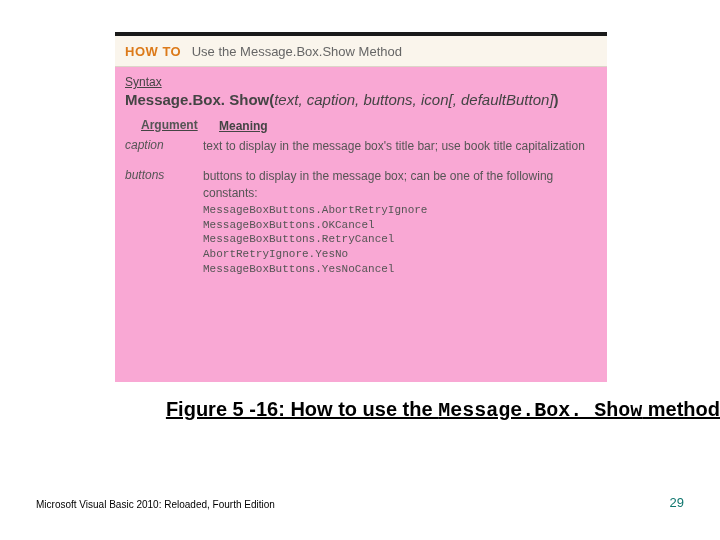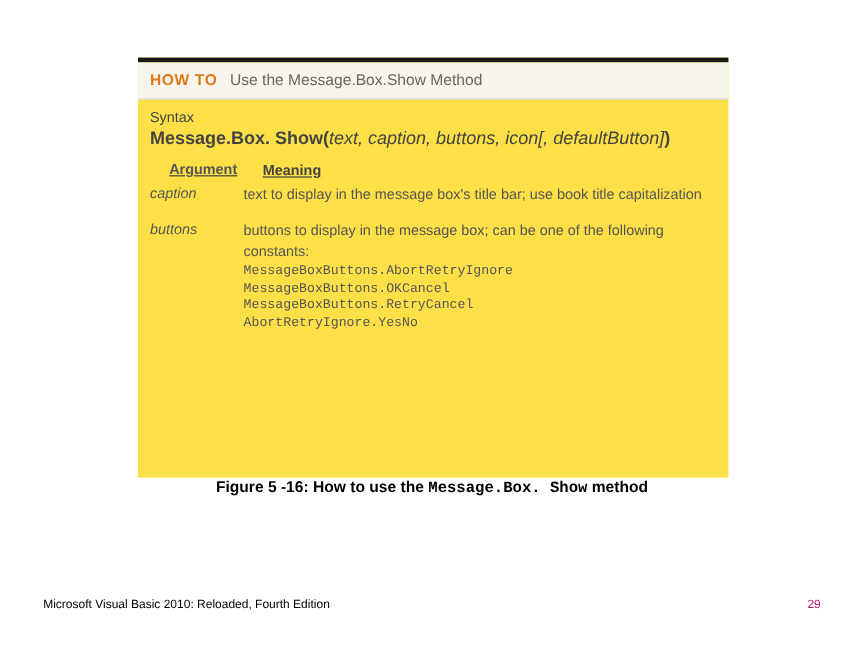--- a/index.html
+++ b/index.html
@@ -11,24 +11,24 @@
     position: relative;
   }
   .slide {
     width: 720px;
     height: 540px;
     position: relative;
   }
   .howto-box {
     position: absolute;
     left: 115px;
-    top: 48px;
+    top: 32px;
     width: 492px;
     height: 350px;
-    background: #fde047;
+    background: #f9a8d4;
   }
   .top-bar {
     height: 4px;
     background: #1a1a1a;
     width: 100%;
   }
   .header-row {
     padding: 6px 10px;
     border-bottom: 1px solid #dcd5c8;
     background: #faf5ec;
@@ -43,20 +43,21 @@
     color: #666;
     font-size: 13px;
     margin-left: 6px;
   }
   .syntax-section {
     padding: 8px 10px 10px 10px;
   }
   .syntax-label {
     font-size: 12px;
     color: #444;
+    text-decoration: underline;
   }
   .syntax-line {
     font-size: 15px;
     color: #444;
     margin-top: 2px;
   }
   .syntax-line .bold { font-weight: bold; }
   .syntax-line .ital { font-style: italic; }
   .args-table {
     padding: 0 10px;
@@ -91,41 +92,42 @@
     font-size: 11px;
     color: #555;
     line-height: 1.35;
     margin-top: 2px;
   }
   .figure-caption {
     position: absolute;
     top: 398px;
     left: 0;
     width: 720px;
-    text-align: center;
-    font-size: 13px;
+    text-align: right;
+    font-size: 20px;
     color: #000;
     font-family: Arial, Helvetica, sans-serif;
+    text-decoration: underline;
   }
   .figure-caption .mono {
     font-family: "Courier New", monospace;
   }
   .footer-left {
     position: absolute;
     left: 36px;
     bottom: 30px;
     font-size: 10px;
     color: #000;
   }
   .footer-right {
     position: absolute;
     right: 36px;
     bottom: 30px;
-    font-size: 10px;
-    color: #be185d;
+    font-size: 13px;
+    color: #0f766e;
   }
 </style>
 </head>
 <body>
 
 <div class="slide">
 
   <div class="howto-box">
     <div class="top-bar"></div>
 
@@ -155,20 +157,21 @@
 
       <div class="arg-row" style="margin-bottom:0;">
         <div class="arg-name-col">buttons</div>
         <div class="arg-meaning-col">
           <span>buttons to display in the message box; can be one of the following constants:</span>
           <div class="const-list">
             <div>MessageBoxButtons.AbortRetryIgnore</div>
             <div>MessageBoxButtons.OKCancel</div>
             <div>MessageBoxButtons.RetryCancel</div>
             <div>AbortRetryIgnore.YesNo</div>
+            <div>MessageBoxButtons.YesNoCancel</div>
           </div>
         </div>
       </div>
     </div>
   </div>
 
   <div class="figure-caption">
     <strong>
       <span>Figure 5 -16: How to use the </span><span class="mono">Message.Box. Show</span><span> method</span>
     </strong>

